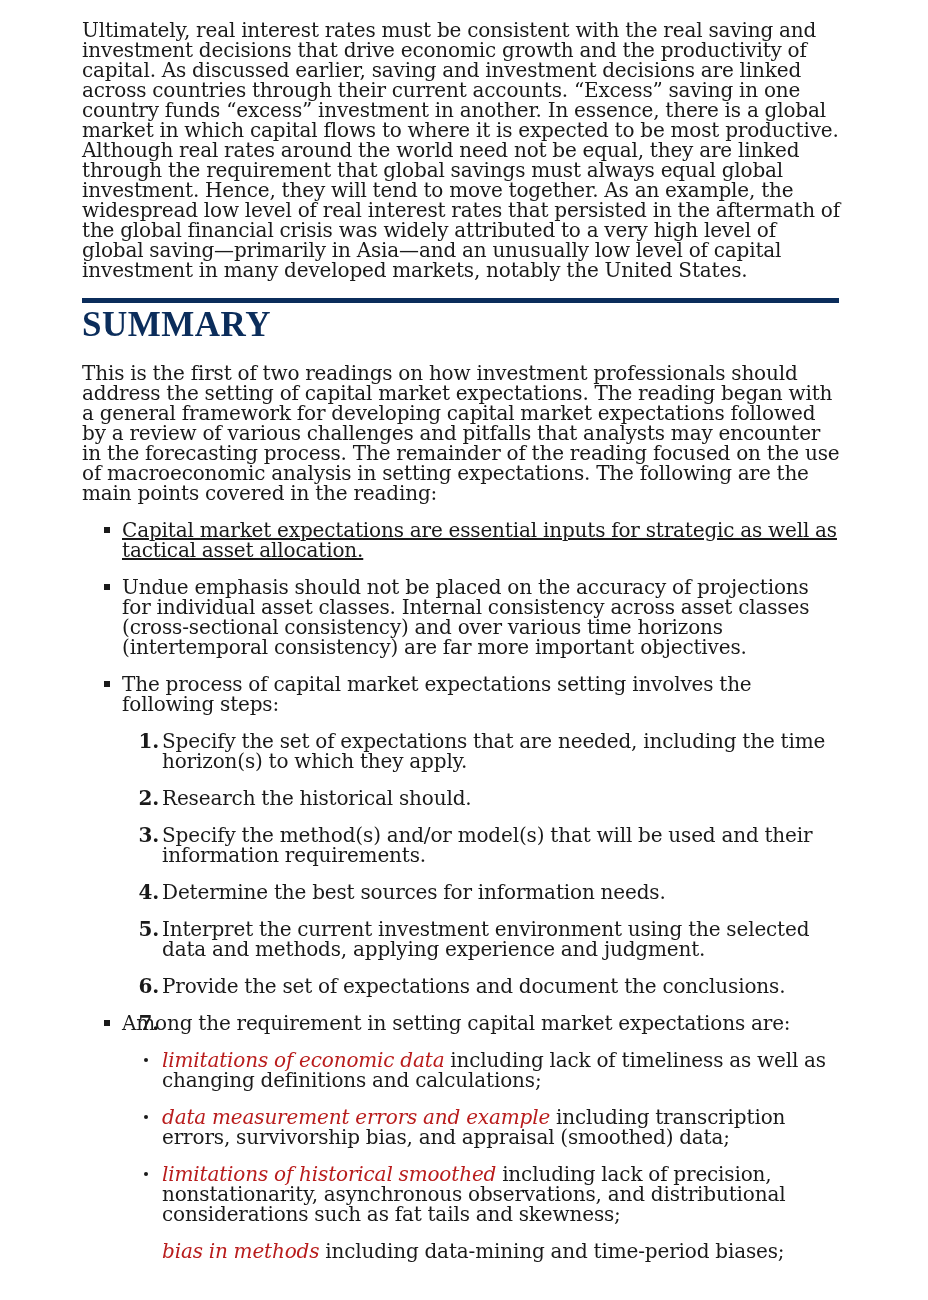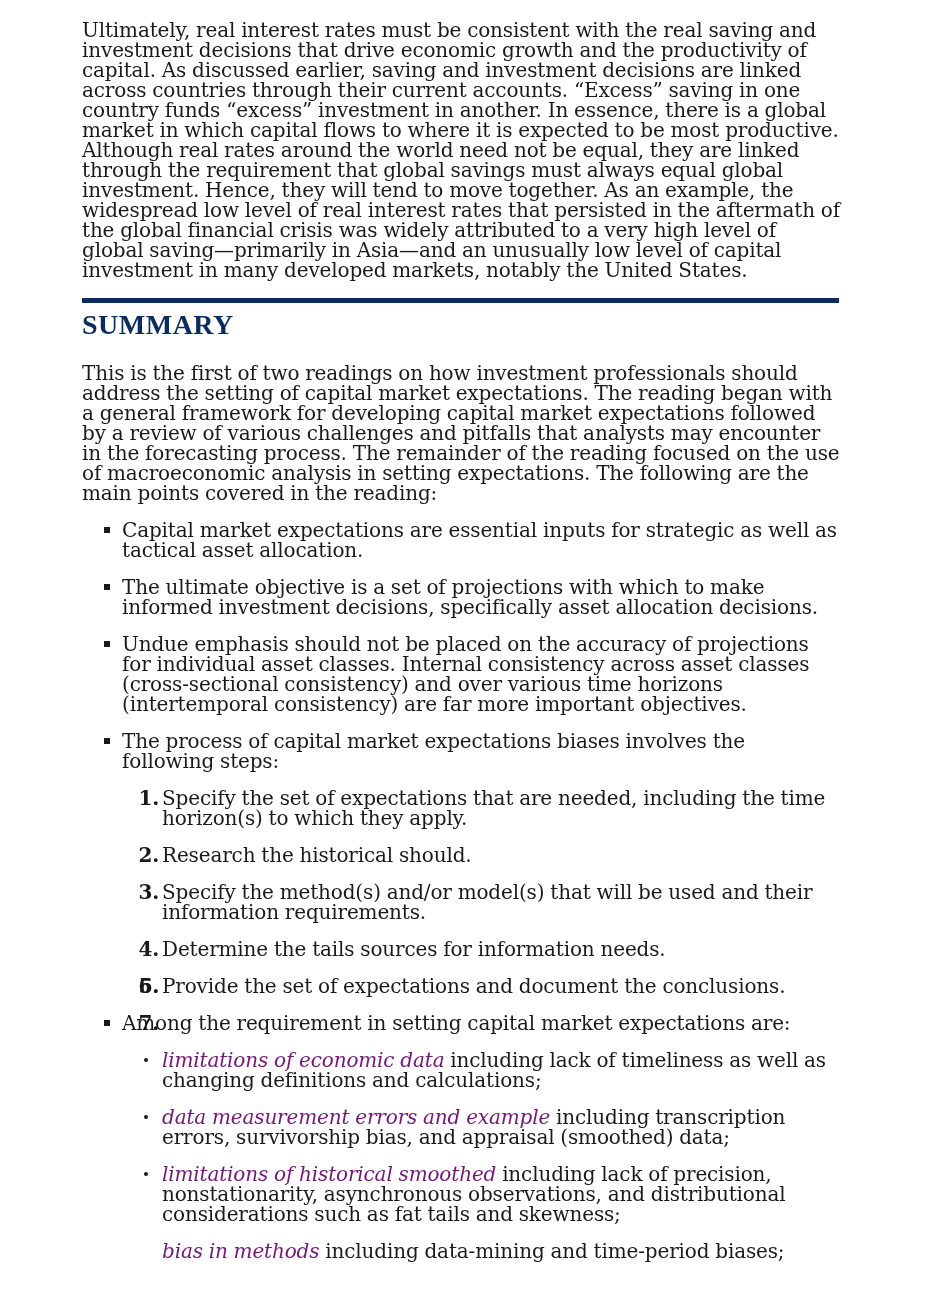--- a/index.html
+++ b/index.html
@@ -2,68 +2,64 @@
 <html><head>
 <meta charset="utf-8">
 <style>
   html, body { margin: 0; padding: 0; background: #ffffff; }
   body { width: 928px; height: 1300px; position: relative; overflow: hidden;
          font-family: "DejaVu Serif", "Liberation Serif", serif; color: #1a1a1a; }
   .page { position: absolute; left: 82px; top: 20px; width: 760px; }
   .para { font-size: 20px; line-height: 20px; margin: 0; letter-spacing: -0.15px; word-spacing: -0.3px; }
   .rule { height: 5px; background: #0b2d5b; margin-top: 18px; width: 757px; }
   .heading { font-family: "Liberation Serif", "DejaVu Serif", serif; font-weight: bold; color: #0b2d5b;
-             font-size: 28px; letter-spacing: 0.5px; margin: 4px 0 0 0; line-height: 36px; }
+             font-size: 35px; letter-spacing: 0.5px; margin: 4px 0 0 0; line-height: 36px; }
   .summary-para { margin-top: 20px; }
   ul.sq { list-style: none; margin: 0; padding: 0; }
   ul.sq > li { position: relative; padding-left: 40px; margin-top: 17px; }
-  ul.sq > li:first-child { margin-top: 17px; }
+  ul.sq > li:first-child { margin-top: 17px; text-decoration: underline; }
   .sq-bullet { position: absolute; left: 22px; top: 7px; width: 6px; height: 6px; background: #1a1a1a; }
   ol.num { list-style: none; margin: 0; padding: 0; }
   ol.num > li { position: relative; padding-left: 40px; margin-top: 17px; }
   .num-label { position: absolute; left: 0; top: 0; width: 37px; text-align: right; font-weight: bold; }
   ul.dots { list-style: none; margin: 0; padding: 0; }
   ul.dots > li { position: relative; padding-left: 40px; margin-top: 17px; }
   .dot-bullet { position: absolute; left: 22px; top: 8px; width: 4px; height: 4px; border-radius: 50%; background: #1a1a1a; }
   .nested { margin-left: 0; }
-  em { font-style: italic; color: #701a75; }
+  em { font-style: italic; color: #b91c1c; }
 </style>
 </head>
 <body>
 
 <div class="page">
   <p class="para">Ultimately, real interest rates must be consistent with the real saving and investment decisions that drive economic growth and the productivity of capital. As discussed earlier, saving and investment decisions are linked across countries through their current accounts. “Excess” saving in one country funds “excess” investment in another. In essence, there is a global market in which capital flows to where it is expected to be most productive. Although real rates around the world need not be equal, they are linked through the requirement that global savings must always equal global investment. Hence, they will tend to move together. As an example, the widespread low level of real interest rates that persisted in the aftermath of the global financial crisis was widely attributed to a very high level of global saving—primarily in Asia—and an unusually low level of capital investment in many developed markets, notably the United States.</p>
 
   <div class="rule"></div>
   <h2 class="heading">SUMMARY</h2>
 
   <p class="para summary-para">This is the first of two readings on how investment professionals should address the setting of capital market expectations. The reading began with a general framework for developing capital market expectations followed by a review of various challenges and pitfalls that analysts may encounter in the forecasting process. The remainder of the reading focused on the use of macroeconomic analysis in setting expectations. The following are the main points covered in the reading:</p>
 
   <ul class="sq para">
     <li>
       <span class="sq-bullet"></span>
       <span>Capital market expectations are essential inputs for strategic as well as tactical asset allocation.</span>
     </li>
     <li>
       <span class="sq-bullet"></span>
-      <span>The ultimate objective is a set of projections with which to make informed investment decisions, specifically asset allocation decisions.</span>
-    </li>
-    <li>
-      <span class="sq-bullet"></span>
       <span>Undue emphasis should not be placed on the accuracy of projections for individual asset classes. Internal consistency across asset classes (cross-sectional consistency) and over various time horizons (intertemporal consistency) are far more important objectives.</span>
     </li>
     <li>
       <span class="sq-bullet"></span>
-      <span>The process of capital market expectations biases involves the following steps:</span>
+      <span>The process of capital market expectations setting involves the following steps:</span>
       <ol class="num nested" style="margin-left:0;">
         <li><span class="num-label">1.</span><span>Specify the set of expectations that are needed, including the time horizon(s) to which they apply.</span></li>
         <li><span class="num-label">2.</span><span>Research the historical should.</span></li>
         <li><span class="num-label">3.</span><span>Specify the method(s) and/or model(s) that will be used and their information requirements.</span></li>
-        <li><span class="num-label">4.</span><span>Determine the tails sources for information needs.</span></li>
-        <li><span class="num-label">5.</span></li>
+        <li><span class="num-label">4.</span><span>Determine the best sources for information needs.</span></li>
+        <li><span class="num-label">5.</span><span>Interpret the current investment environment using the selected data and methods, applying experience and judgment.</span></li>
         <li><span class="num-label">6.</span><span>Provide the set of expectations and document the conclusions.</span></li>
         <li><span class="num-label">7.</span></li>
       </ol>
     </li>
     <li>
       <span class="sq-bullet"></span>
       <span>Among the requirement in setting capital market expectations are:</span>
       <ul class="dots nested">
         <li><span class="dot-bullet"></span><span></span><em>limitations of economic data</em><span> including lack of timeliness as well as changing definitions and calculations;</span></li>
         <li><span class="dot-bullet"></span><span></span><em>data measurement errors and example</em><span> including transcription errors, survivorship bias, and appraisal (smoothed) data;</span></li>

